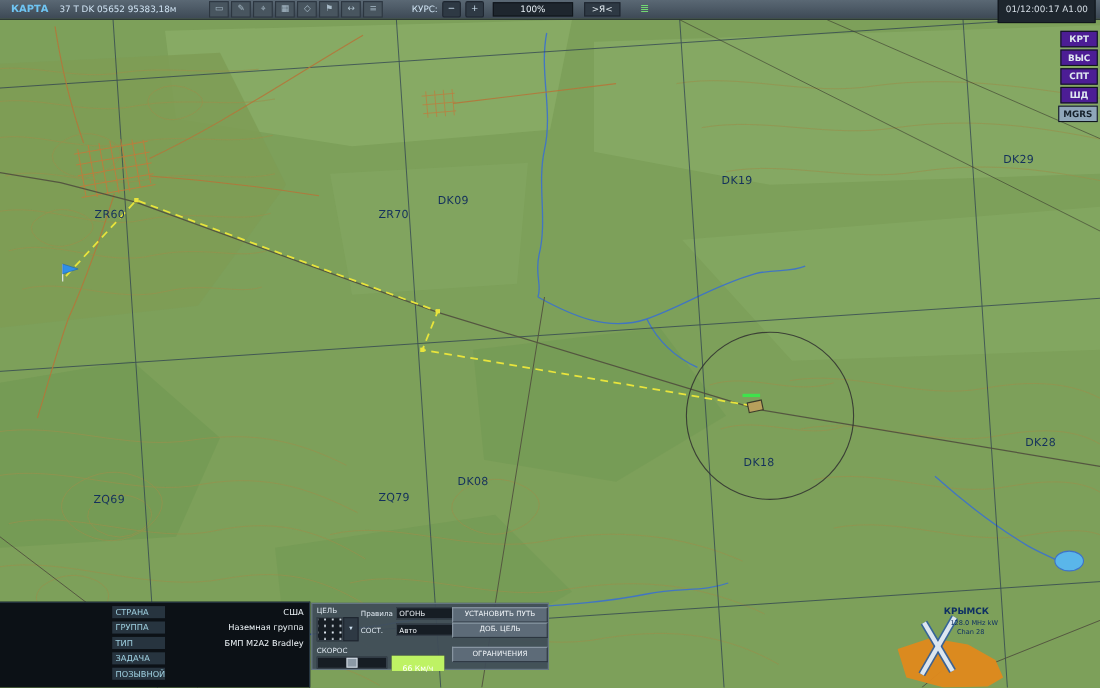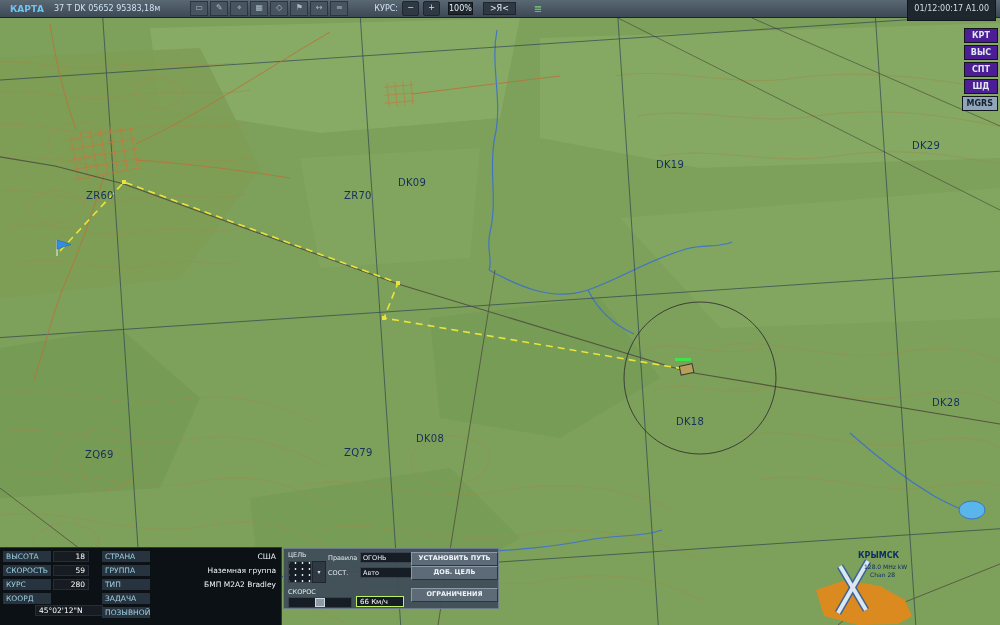--- a/index.html
+++ b/index.html
@@ -17,21 +17,21 @@
   }
   .map-tab{color:#6fc4f2;font-size:9px;font-weight:bold;padding:0 6px;cursor:default;}
   .coords{color:#cfe2f2;font-size:8px;white-space:nowrap;}
   .toolbar-icons{display:flex;gap:2px;margin-left:26px;}
   .tool-btn{width:16px;height:13px;background:#48555f;border:1px solid #2c3640;
     color:#a9bcc9;font-size:8px;line-height:12px;text-align:center;}
   .course-label{color:#cfe2f2;font-size:8px;margin-left:22px;}
   .round-btn{width:15px;height:13px;background:#2e3944;border:1px solid #1e2630;
     color:#cfe2f2;font-size:8px;text-align:center;line-height:12px;border-radius:2px;}
   .zoom-box{background:#1e262e;border:1px solid #10161c;color:#e6eef4;font-size:8px;
-    padding:1px 0;margin-left:4px;}
+    padding:1px 24px;margin-left:4px;}
   .center-btn{background:#2e3944;border:1px solid #1e2630;color:#e6eef4;font-size:8px;
     padding:1px 6px;margin-left:6px;}
   .green-icon{color:#72d872;font-size:10px;margin-left:14px;line-height:13px;}
   .time-box{margin-left:auto;background:#1e262e;border:1px solid #10161c;color:#d6dee6;
     font-size:8px;padding:7px 6px;}
   
   .right-btns{position:absolute;top:28px;right:2px;display:flex;flex-direction:column;
     gap:2px;z-index:25;align-items:flex-end;}
   .rb{min-width:24px;text-align:center;background:#4c1d95;border:1px solid #10161c;
     color:#dfe8f0;font-size:8px;font-weight:bold;padding:2px 4px;}
@@ -67,28 +67,28 @@
     background-size:7px 6px;background-position:3px 4px;}
   .formation-arrow{position:absolute;left:28px;top:12px;width:12px;height:20px;
     background:#2e3944;border:1px solid #1e2630;color:#cfe2f2;font-size:6px;
     text-align:center;line-height:20px;}
   .cp-select{position:absolute;width:58px;height:11px;background:#161d24;
     border:1px solid #39444e;color:#eef2f6;font-size:6.5px;display:flex;
     justify-content:space-between;align-items:center;padding:0 2px;box-sizing:border-box;}
   .cp-select .arr{color:#9fb0be;font-size:5px;}
   .cp-btn{position:absolute;left:127px;width:85px;height:12px;background:#5d6b78;
     border:1px solid #8c9aa6;border-bottom-color:#2c3640;border-right-color:#2c3640;
-    color:#f0f4f8;font-size:6.5px;font-weight:bold;text-align:center;line-height:11px;
+    color:#f0f4f8;font-size:6.5px;font-weight:normal;text-align:center;line-height:11px;
     white-space:nowrap;overflow:hidden;}
   .slider{position:absolute;left:4px;top:48px;width:62px;height:9px;background:#161d24;
     border:1px solid #39444e;}
   .slider-handle{position:absolute;left:26px;top:0px;width:8px;height:7px;
     background:#8c9aa6;border:1px solid #cfd8e0;}
   .speed-value{position:absolute;left:72px;top:47px;width:48px;height:11px;
-    background:#161d24;border:1px solid #bef264;color:#fff;font-size:7px;
+    background:#161d24;border:7px solid #bef264;color:#fff;font-size:7px;
     line-height:10px;padding-left:3px;box-sizing:border-box;}
 </style>
 </head>
 <body>
 
 <div class="map-wrap">
   <svg width="1000" height="607" viewBox="0 0 1000 607">
     <rect x="0" y="0" width="1000" height="607" fill="#7da05a"></rect>
 
     <g stroke="none">
@@ -268,38 +268,20 @@
 
 <div class="right-btns">
   <div class="rb">КРТ</div>
   <div class="rb">ВЫС</div>
   <div class="rb">СПТ</div>
   <div class="rb">ШД</div>
   <div class="rb selected">MGRS</div>
 </div>
 
 <div class="info-panel">
-  <div class="col-left">
-    <div class="irow">
-      <span class="ilbl">ВЫСОТА</span>
-      <span class="ival">18</span>
-    </div>
-    <div class="irow">
-      <span class="ilbl">СКОРОСТЬ</span>
-      <span class="ival">59</span>
-    </div>
-    <div class="irow">
-      <span class="ilbl">КУРС</span>
-      <span class="ival">280</span>
-    </div>
-    <div class="irow" style="margin-bottom:1px;">
-      <span class="ilbl">КООРД</span>
-    </div>
-    <div class="coord-box">45°02'12"N</div>
-  </div>
   <div class="col-right">
     <div class="irow">
       <span class="ilbl">СТРАНА</span>
       <span class="ival2">США</span>
     </div>
     <div class="irow">
       <span class="ilbl">ГРУППА</span>
       <span class="ival2">Наземная группа</span>
     </div>
     <div class="irow">

